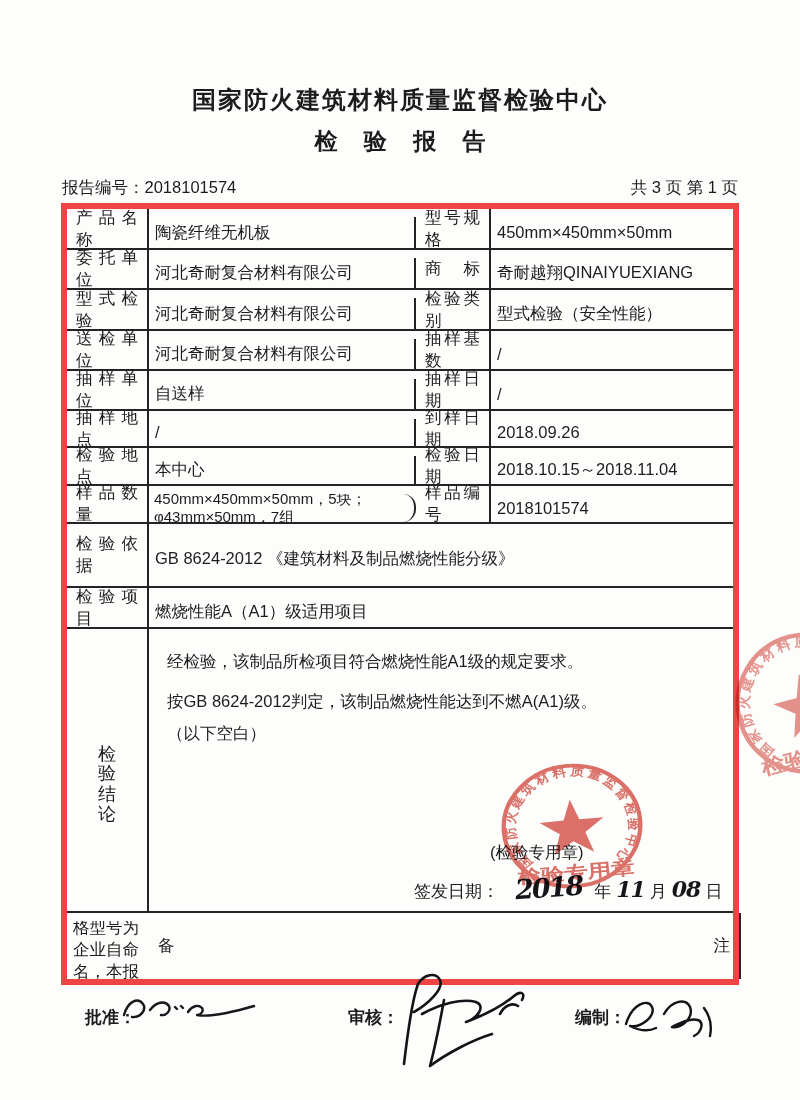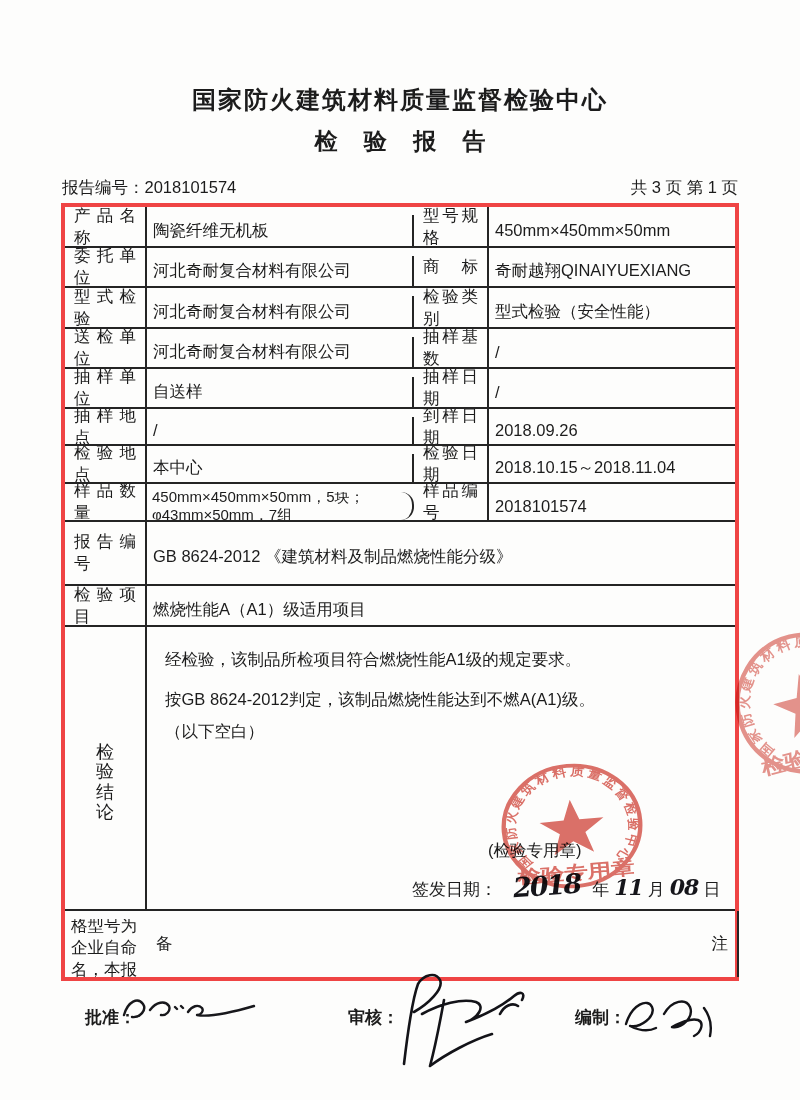--- a/index.html
+++ b/index.html
@@ -19,21 +19,21 @@
     text-align:center; font-size:23px; font-weight:700; letter-spacing:10px;
     text-indent:10px;
   }
   .meta-row {
     position:absolute; top:177px; left:62px; width:676px;
     display:flex; justify-content:space-between; font-size:16.5px;align-items:flex-end;
   }
   
   .rpt-table {
     position:absolute; left:61px; top:203px; width:678px;
-    border:4px solid #ef4444; background:transparent;
+    border:6px solid #ef4444; background:transparent;
   }
   .tr { display:grid; }
   .tr.cols4 { grid-template-columns:82px 267px 75px 250px; }
   .tr.cols2 { grid-template-columns:82px 592px; }
   .tr { border-bottom:2px solid #242424; }
   .tr:last-child { border-bottom:none; }
   .td { display:flex; align-items:center; font-size:16.5px; overflow:hidden; }
   .td.divr { border-right:2px solid #242424; }
   .lbl { justify-content:center; padding:0 9px; }
   .lbl span { width:100%; text-align:justify; text-align-last:justify; }
@@ -167,21 +167,21 @@
         </div>
       <div class="td divr val wrap2">450mm×450mm×50mm，5块；φ43mm×50mm，7组</div>
       <div class="td divr lbl">
           <span>样品编号</span>
         </div>
       <div class="td val">2018101574</div>
     </div>
 
     <div class="tr cols2 h64">
       <div class="td divr lbl">
-          <span>报告编号</span>
+          <span>检验依据</span>
         </div>
       <div class="td val">GB 8624-2012 《建筑材料及制品燃烧性能分级》</div>
     </div>
 
     <div class="tr cols2 h41">
       <div class="td divr lbl">
           <span>检验项目</span>
         </div>
       <div class="td val">燃烧性能A（A1）级适用项目</div>
     </div>

